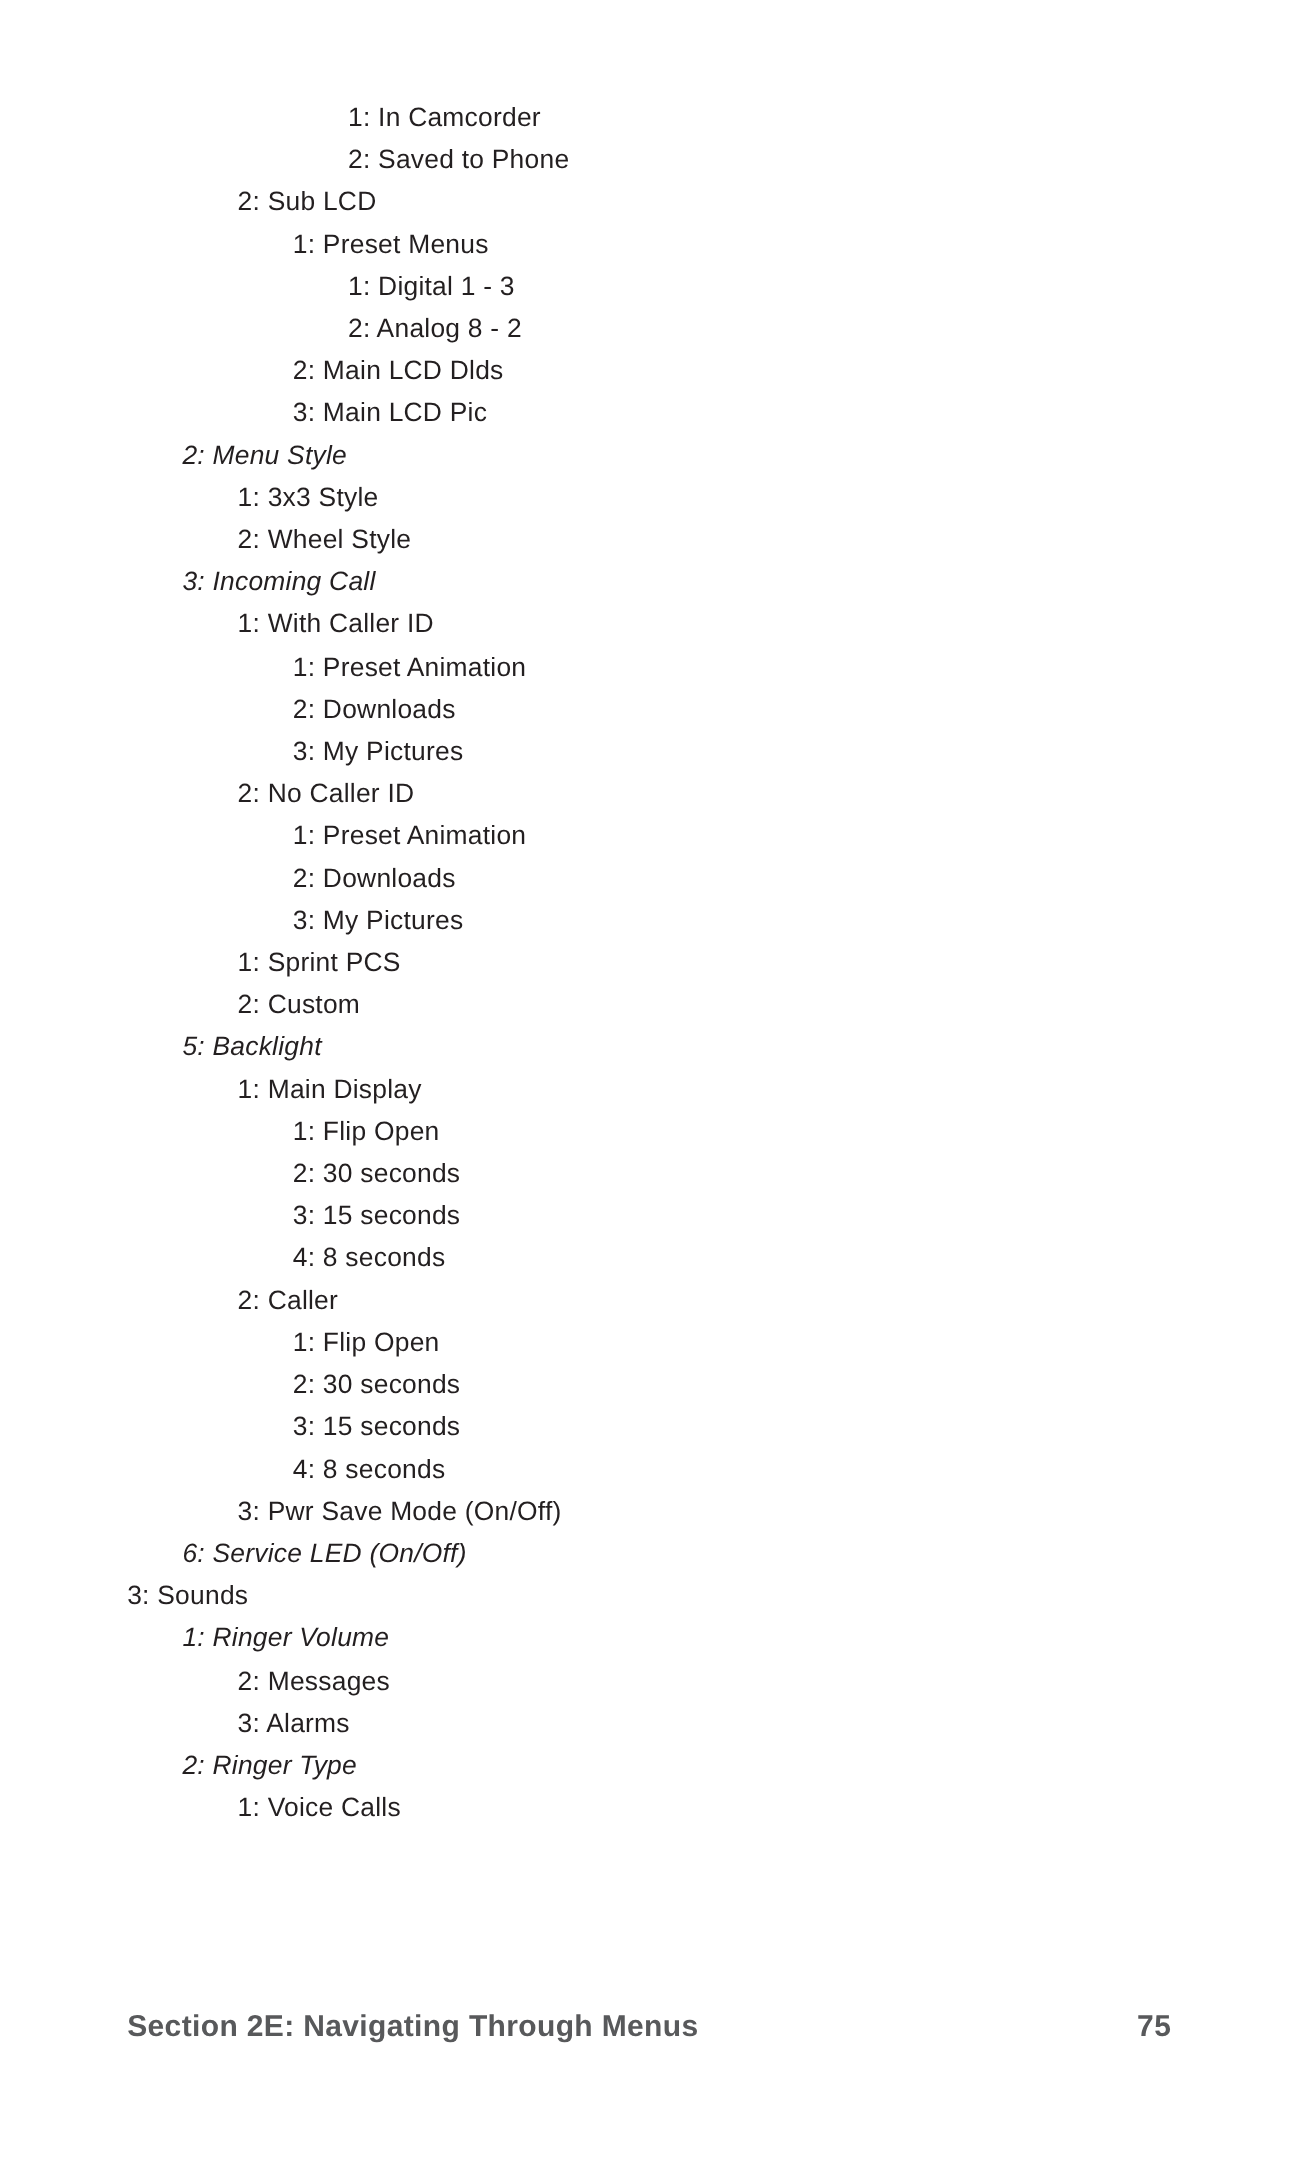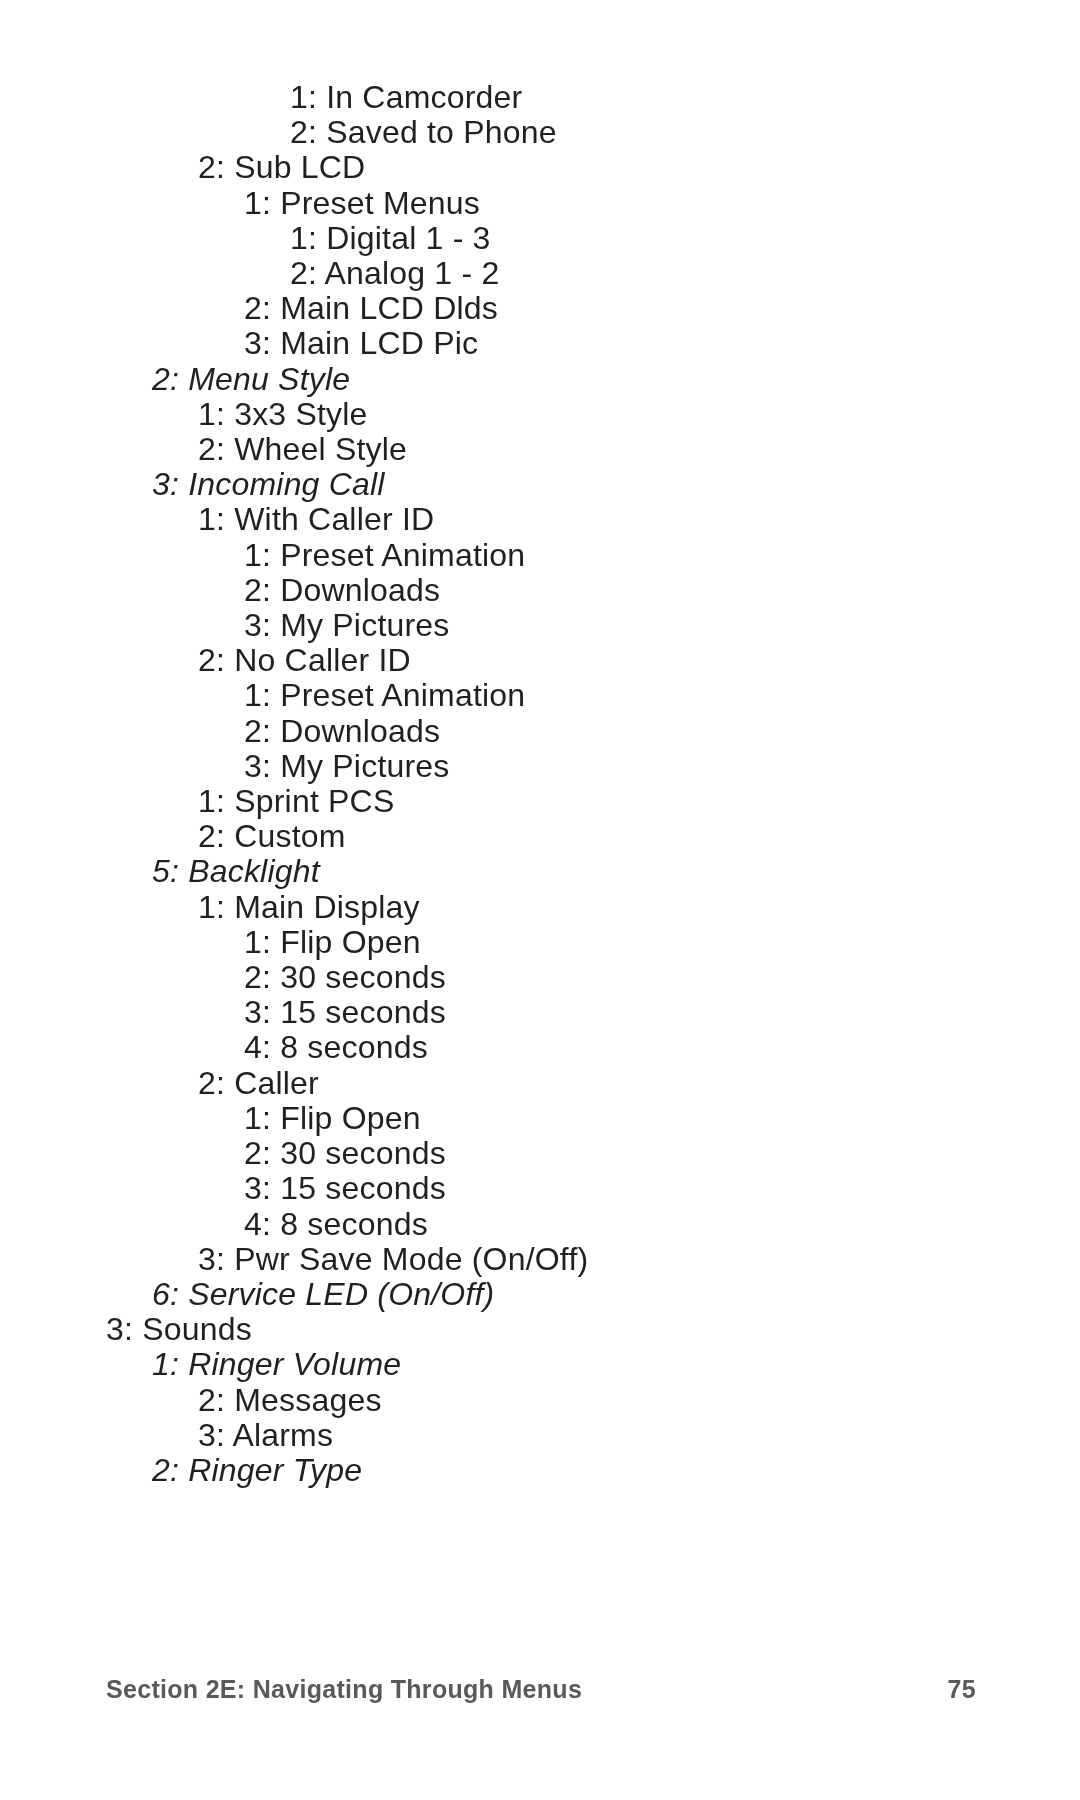--- a/index.html
+++ b/index.html
@@ -8,21 +8,21 @@
     font-family: "Helvetica Neue", Helvetica, Arial, sans-serif;
     color: #231f20;
     -webkit-font-smoothing: antialiased;
     position: relative;
   }
   .page {
     position: absolute;
     left: 106px;
     top: 80px;
     width: 870px;
-    font-size: 32px;
+    font-size: 22px;
     line-height: 35.2px;
     letter-spacing: 0.2px;
   }
   .l0 { padding-left: 0; }
   .l1 { padding-left: 46px; font-style: italic; }
   .l2 { padding-left: 92px; }
   .l3 { padding-left: 138px; }
   .l4 { padding-left: 184px; }
   .menu-line { white-space: pre; }
   .footer {
@@ -42,21 +42,21 @@
 </style>
 </head>
 <body>
 
 <div class="page" id="menu-list">
     <div class="menu-line l4">1: In Camcorder</div>
     <div class="menu-line l4">2: Saved to Phone</div>
     <div class="menu-line l2">2: Sub LCD</div>
     <div class="menu-line l3">1: Preset Menus</div>
     <div class="menu-line l4">1: Digital 1 - 3</div>
-    <div class="menu-line l4">2: Analog 1 - 2</div>
+    <div class="menu-line l4">2: Analog 8 - 2</div>
     <div class="menu-line l3">2: Main LCD Dlds</div>
     <div class="menu-line l3">3: Main LCD Pic</div>
     <div class="menu-line l1">2: Menu Style</div>
     <div class="menu-line l2">1: 3x3 Style</div>
     <div class="menu-line l2">2: Wheel Style</div>
     <div class="menu-line l1">3: Incoming Call</div>
     <div class="menu-line l2">1: With Caller ID</div>
     <div class="menu-line l3">1: Preset Animation</div>
     <div class="menu-line l3">2: Downloads</div>
     <div class="menu-line l3">3: My Pictures</div>
@@ -77,18 +77,19 @@
     <div class="menu-line l3">2: 30 seconds</div>
     <div class="menu-line l3">3: 15 seconds</div>
     <div class="menu-line l3">4: 8 seconds</div>
     <div class="menu-line l2">3: Pwr Save Mode (On/Off)</div>
     <div class="menu-line l1">6: Service LED (On/Off)</div>
     <div class="menu-line l0">3: Sounds</div>
     <div class="menu-line l1">1: Ringer Volume</div>
     <div class="menu-line l2">2: Messages</div>
     <div class="menu-line l2">3: Alarms</div>
     <div class="menu-line l1">2: Ringer Type</div>
+    <div class="menu-line l2">1: Voice Calls</div>
   </div>
 
 <div class="footer">
   <span>Section 2E: Navigating Through Menus</span>
   <span>75</span>
 </div>
 
 </body></html>

